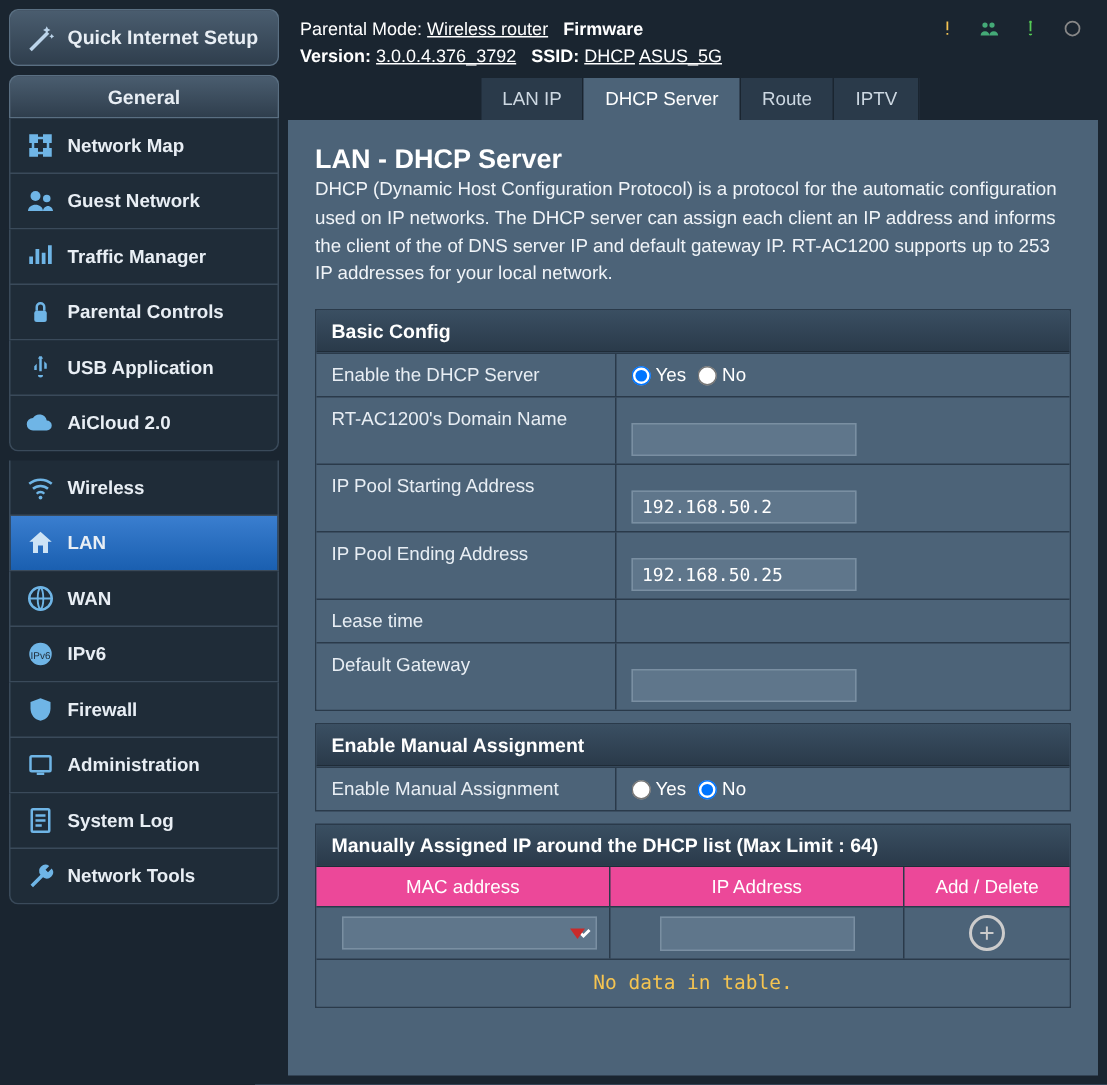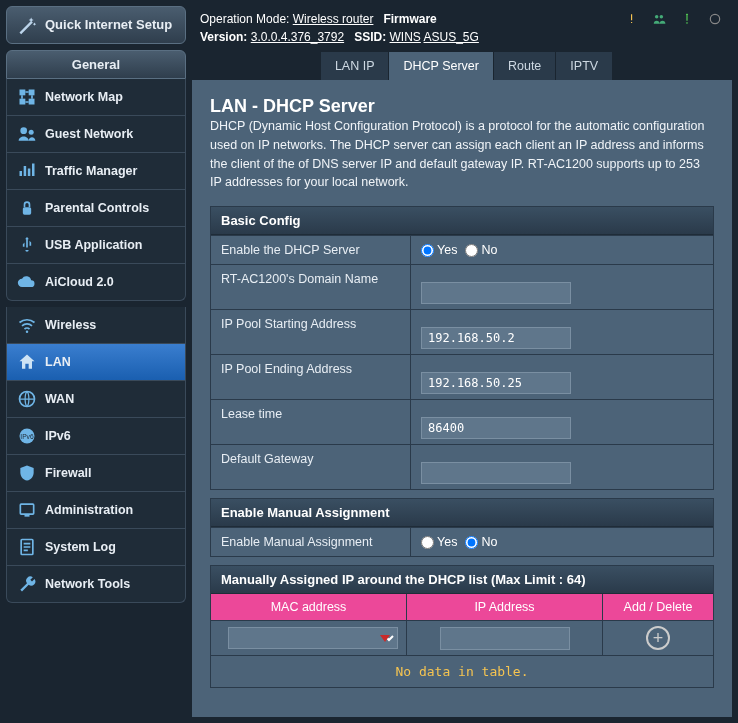--- a/index.html
+++ b/index.html
@@ -159,27 +159,27 @@
             <path fill="#6fb5e6" d="M21 6l-3 3-2-2 3-3a5 5 0 00-7 7L4 19l2 2 8-8a5 5 0 007-7z"></path>
           </svg>
         <span class="lab">Network Tools</span>
       </div>
     </div>
   </div>
 
   <div class="main">
     <div class="topbar">
       <div class="tl">
-        <span>Operation Mode:</span>
+        <span>Parental Mode:</span>
         <a href="#">Wireless router</a>
         &nbsp;&nbsp;<b>Firmware</b><br>
         <b>Version:</b>
         <a href="#">3.0.0.4.376_3792</a>
         &nbsp;&nbsp;<b>SSID:</b>
-        <a href="#">WINS</a>
+        <a href="#">DHCP</a>
         <a href="#">ASUS_5G</a>
       </div>
       <div class="tr">
         <svg viewBox="0 0 24 24">
             <path fill="#f5c451" d="M12 4h2v10h-2zM12 17h2v2h-2z"></path>
           </svg>
         <svg viewBox="0 0 24 24">
             <circle cx="8" cy="8" r="3" fill="#4a7"></circle>
             <circle cx="16" cy="8" r="3" fill="#4a7"></circle>
             <path fill="#4a7" d="M3 20c0-3 2-5 5-5s5 2 5 5zM13 20c0-3 2-5 5-5s5 2 5 5z"></path>
@@ -232,23 +232,20 @@
             </div>
         </div>
         <div class="row">
           <div class="cell-l">IP Pool Ending Address</div>
           <div class="cell-r">
               <input type="text" value="192.168.50.25" style="">
             </div>
         </div>
         <div class="row">
           <div class="cell-l">Lease time</div>
-          <div class="cell-r">
-              <input type="text" value="86400" style="">
-            </div>
         </div>
         <div class="row">
           <div class="cell-l">Default Gateway</div>
           <div class="cell-r">
               <input type="text" value="" style="">
             </div>
         </div>
       </div>
 
 

